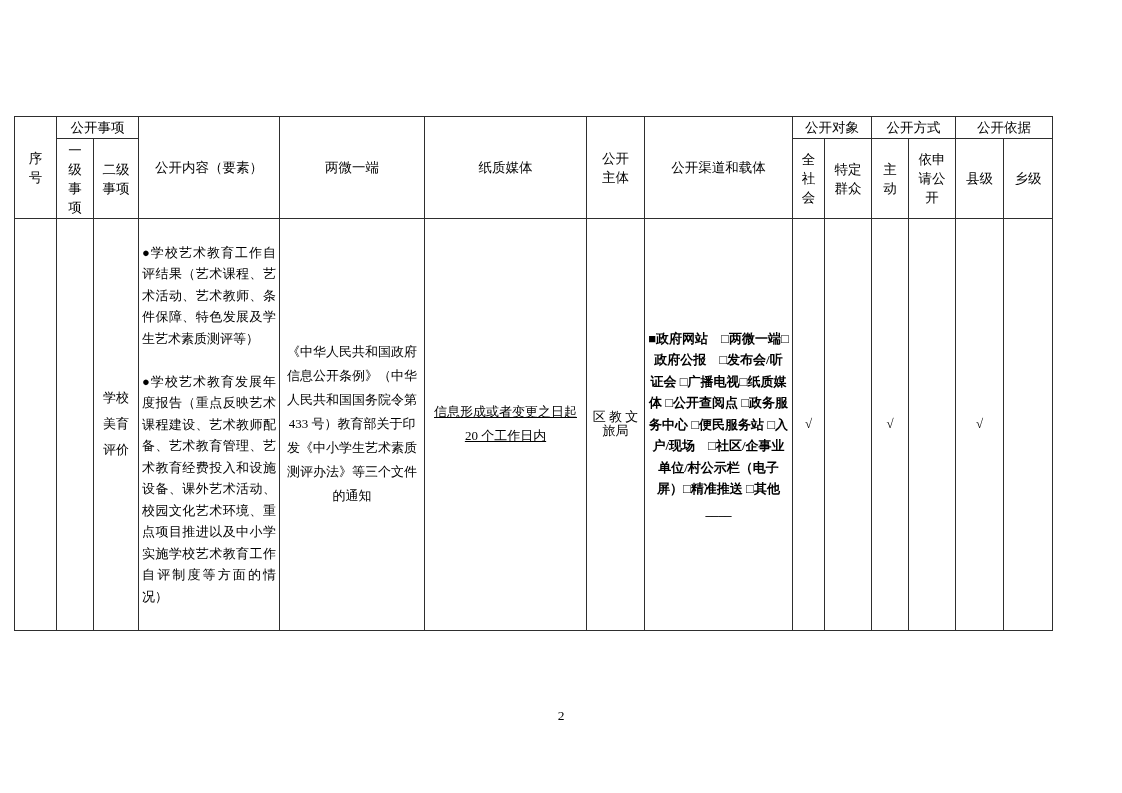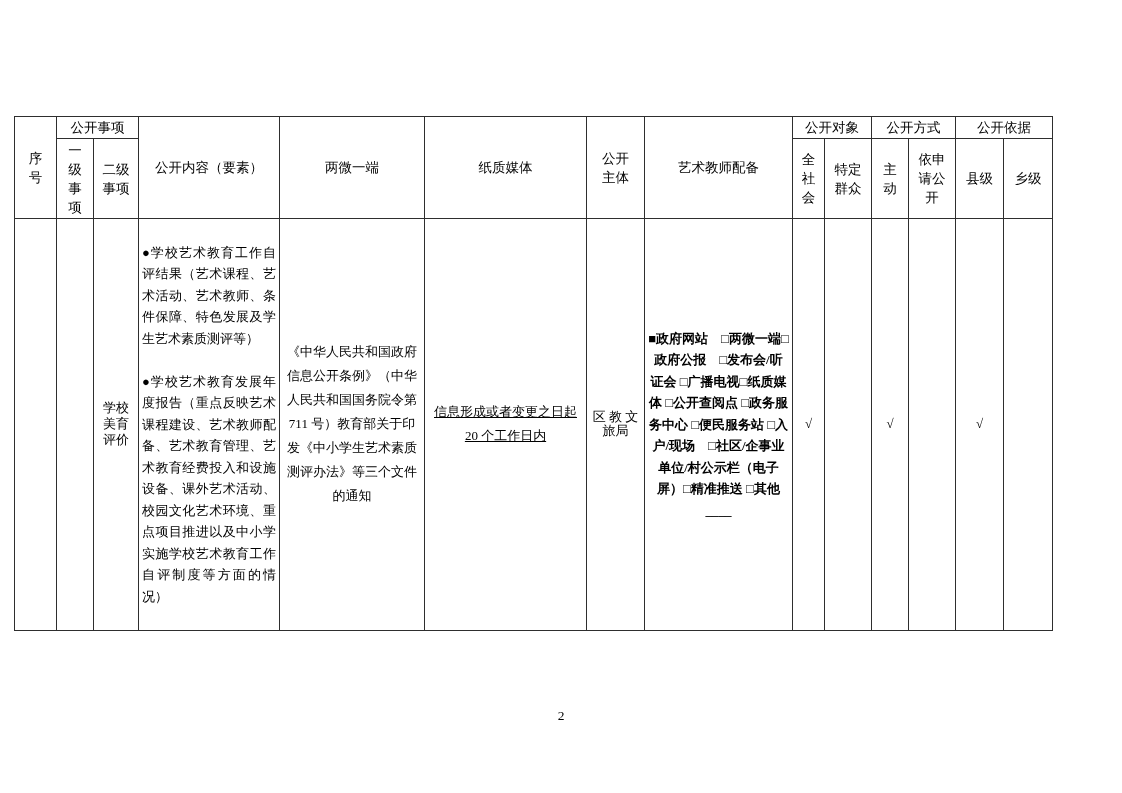--- a/index.html
+++ b/index.html
@@ -114,21 +114,21 @@
     <tbody>
         <tr style="height:20px">
       <td rowspan="2" class="hdr">序
 号</td>
       <td colspan="2" class="hdr">公开事项</td>
       <td rowspan="2" class="hdr">公开内容（要素）</td>
       <td rowspan="2" class="hdr">两微一端</td>
       <td rowspan="2" class="hdr">纸质媒体</td>
       <td rowspan="2" class="hdr">公开
 主体</td>
-      <td rowspan="2" class="hdr">艺术教师配备</td>
+      <td rowspan="2" class="hdr">公开渠道和载体</td>
       <td colspan="2" class="hdr">公开对象</td>
       <td colspan="2" class="hdr">公开方式</td>
       <td colspan="2" class="hdr">公开依据</td>
     </tr>
 
     <tr style="height:80px">
       <td class="hdr">一
 级
 事
 项</td>
@@ -144,28 +144,28 @@
       <td class="hdr">依申
 请公
 开</td>
       <td class="hdr">县级</td>
       <td class="hdr">乡级</td>
     </tr>
 
     <tr style="height:395px">
       <td class="bodytxt"></td>
       <td class="bodytxt"></td>
-      <td class="bodytxt" style="line-height:16px">学校
+      <td class="bodytxt" style="line-height:26px">学校
 美育
 评价</td>
       <td class="bodytxt cell-content">
         <div class="para">●学校艺术教育工作自评结果（艺术课程、艺术活动、艺术教师、条件保障、特色发展及学生艺术素质测评等）</div>
         <div class="para">●学校艺术教育发展年度报告（重点反映艺术课程建设、艺术教师配备、艺术教育管理、艺术教育经费投入和设施设备、课外艺术活动、校园文化艺术环境、重点项目推进以及中小学实施学校艺术教育工作自评制度等方面的情况）</div>
       </td>
-      <td class="bodytxt cell-basis">《中华人民共和国政府信息公开条例》（中华人民共和国国务院令第 711 号）教育部关于印发《中小学生艺术素质测评办法》等三个文件的通知</td>
+      <td class="bodytxt cell-basis">《中华人民共和国政府信息公开条例》（中华人民共和国国务院令第 433 号）教育部关于印发《中小学生艺术素质测评办法》等三个文件的通知</td>
       <td class="bodytxt cell-time">信息形成或者变更之日起 20 个工作日内</td>
       <td class="bodytxt cell-subject">区 教 文
 旅局</td>
       <td class="bodytxt cell-channels">■政府网站　□两微一端□政府公报　□发布会/听证会 □广播电视□纸质媒体 □公开查阅点 □政务服务中心 □便民服务站 □入户/现场　□社区/企事业单位/村公示栏（电子屏）□精准推送 □其他____</td>
       <td class="bodytxt cell-check">√</td>
       <td class="bodytxt cell-check"></td>
       <td class="bodytxt cell-check">√</td>
       <td class="bodytxt cell-check"></td>
       <td class="bodytxt cell-check">√</td>
       <td class="bodytxt cell-check"></td>

